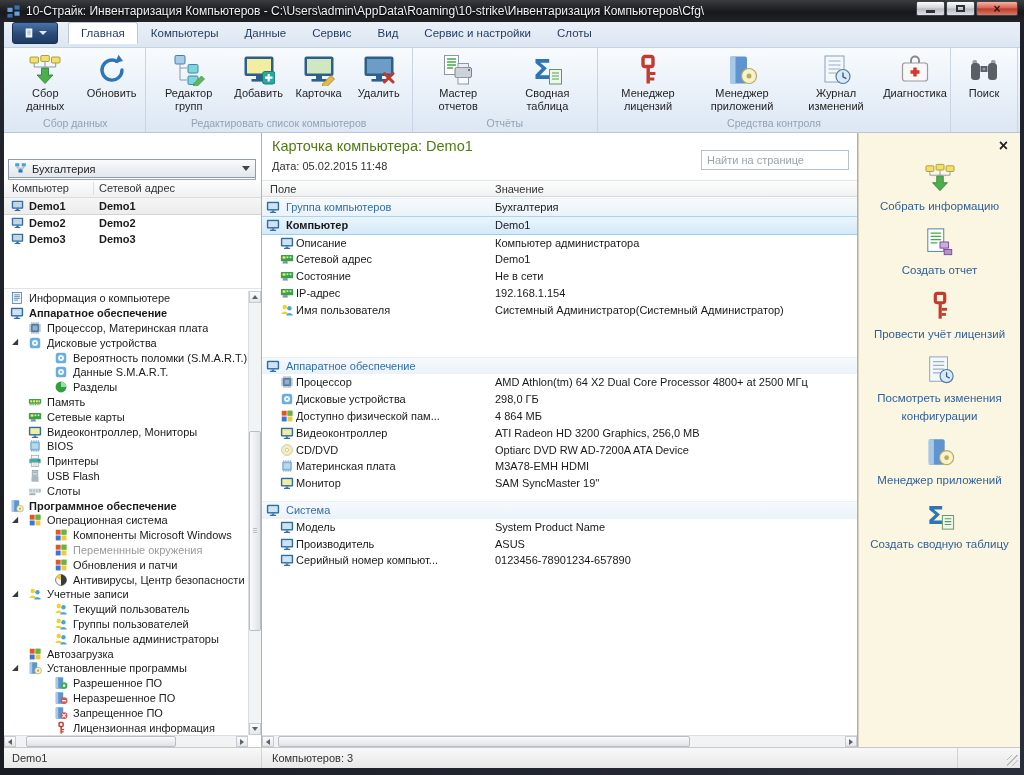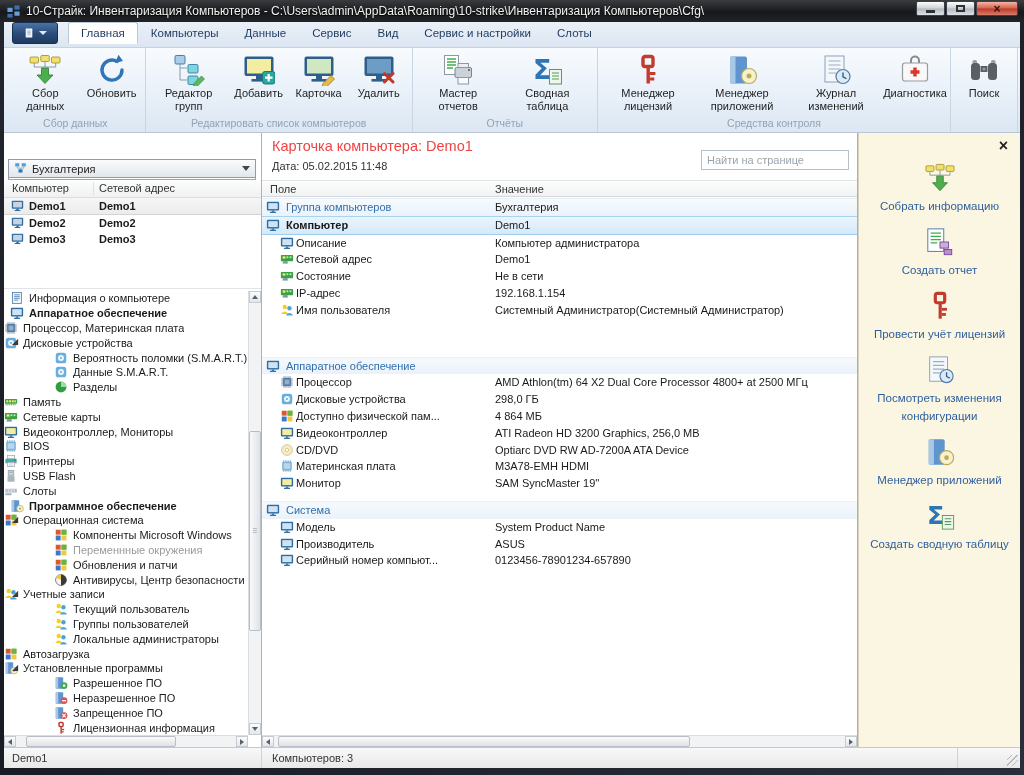--- a/index.html
+++ b/index.html
@@ -56,21 +56,21 @@
   .clrow{height:16px;position:relative;font-size:11px;color:#1a1a1a;cursor:pointer;}
   .clrow[data-style="selected"]{background:linear-gradient(#f6f6f6,#ececec);border-top:1px solid #dcdcdc;border-bottom:1px solid #d4d4d4;margin-top:-1px;}
   .clico{position:absolute;left:7px;top:1px;width:13px;height:13px;}
   .cln{position:absolute;left:25px;top:2px;font-weight:bold;}
   .cla{position:absolute;left:95px;top:2px;font-weight:bold;}
   
   .treewrap{position:absolute;top:155px;left:0;right:0;bottom:0;border-top:1px solid #e0e4e8;}
   .tree{position:absolute;top:2px;left:0;right:13px;bottom:12px;overflow:hidden;}
   .trow{height:14.8px;display:flex;align-items:center;font-size:11px;color:#1a1a1a;white-space:nowrap;position:relative;cursor:pointer;}
   .trow[data-lvl="0"]{padding-left:6px;}
-  .trow[data-lvl="1"]{}
+  .trow[data-lvl="1"]{padding-left:24px;}
   .trow[data-lvl="2"]{padding-left:50px;}
   .trow[data-style="bold"]{font-weight:bold;}
   .trow[data-style="gray"] .tlabel{color:#9a9a9a;}
   .twisty{display:none;}
   .trow[data-exp="true"] .twisty{display:block;position:absolute;left:8px;top:3px;font-size:8px;color:#3a3a3a;line-height:1;}
   .twisty::after{content:"◢";}
   .tico{width:14px;height:14px;margin-right:5px;flex:none;}
   .tlabel{overflow:hidden;}
   
   .vscroll{position:absolute;top:2px;right:0;bottom:12px;width:13px;background:#f2f3f5;border-left:1px solid #dadde2;box-sizing:border-box;}
@@ -88,21 +88,21 @@
   .hscroll .sarrow.left::after{border-top:3px solid transparent;border-bottom:3px solid transparent;border-right:4px solid #5a6068;}
   .hscroll .sarrow.right{right:0;}
   .hscroll .sarrow.right::after{border-top:3px solid transparent;border-bottom:3px solid transparent;border-left:4px solid #5a6068;}
   .hthumb{position:absolute;top:0;height:100%;background:linear-gradient(#fafafa,#dfe2e6);border:1px solid #b8bdc6;border-radius:2px;box-sizing:border-box;cursor:grab;}
   .treeh{left:0;right:13px;}
   .treeh .hthumb{left:22px;width:150px;}
   .mainh{left:0;right:0;}
   .mainh .hthumb{left:16px;width:412px;}
   
   .mainpanel{flex:1;position:relative;background:#fff;border-right:1px solid #a8b0ba;box-sizing:border-box;overflow:hidden;}
-  .cardtitle{position:absolute;top:5px;left:10px;font-size:14.5px;color:#ef4444;}
+  .cardtitle{position:absolute;top:5px;left:10px;font-size:14.5px;color:#4d7c0f;}
   .carddate{position:absolute;top:27px;left:10px;font-size:11px;color:#333;}
   .findbox{position:absolute;top:17px;right:8px;width:148px;height:20px;box-sizing:border-box;border:1px solid #b4c0cc;font-size:11px;padding:0 5px;color:#444;font-family:"Liberation Sans",sans-serif;}
   .findbox::placeholder{color:#9aa4ae;}
   .cardhead{position:absolute;top:47px;left:0;right:0;height:17px;background:linear-gradient(#fdfdfd,#f1f2f3);border-top:1px solid #e2e5e8;border-bottom:1px solid #d5d9de;font-size:11px;color:#333;box-sizing:border-box;}
   .chf{position:absolute;left:8px;top:2px;}
   .chv{position:absolute;left:233px;top:2px;}
   .cardrows{position:absolute;top:65px;left:0;right:0;bottom:12px;overflow:hidden;}
   .crow{height:16.8px;position:relative;font-size:11px;color:#1a1a1a;}
   .crow[data-type="spacer-lg"]{height:38px;}
   .crow[data-type="spacer-sm"]{height:9px;}

